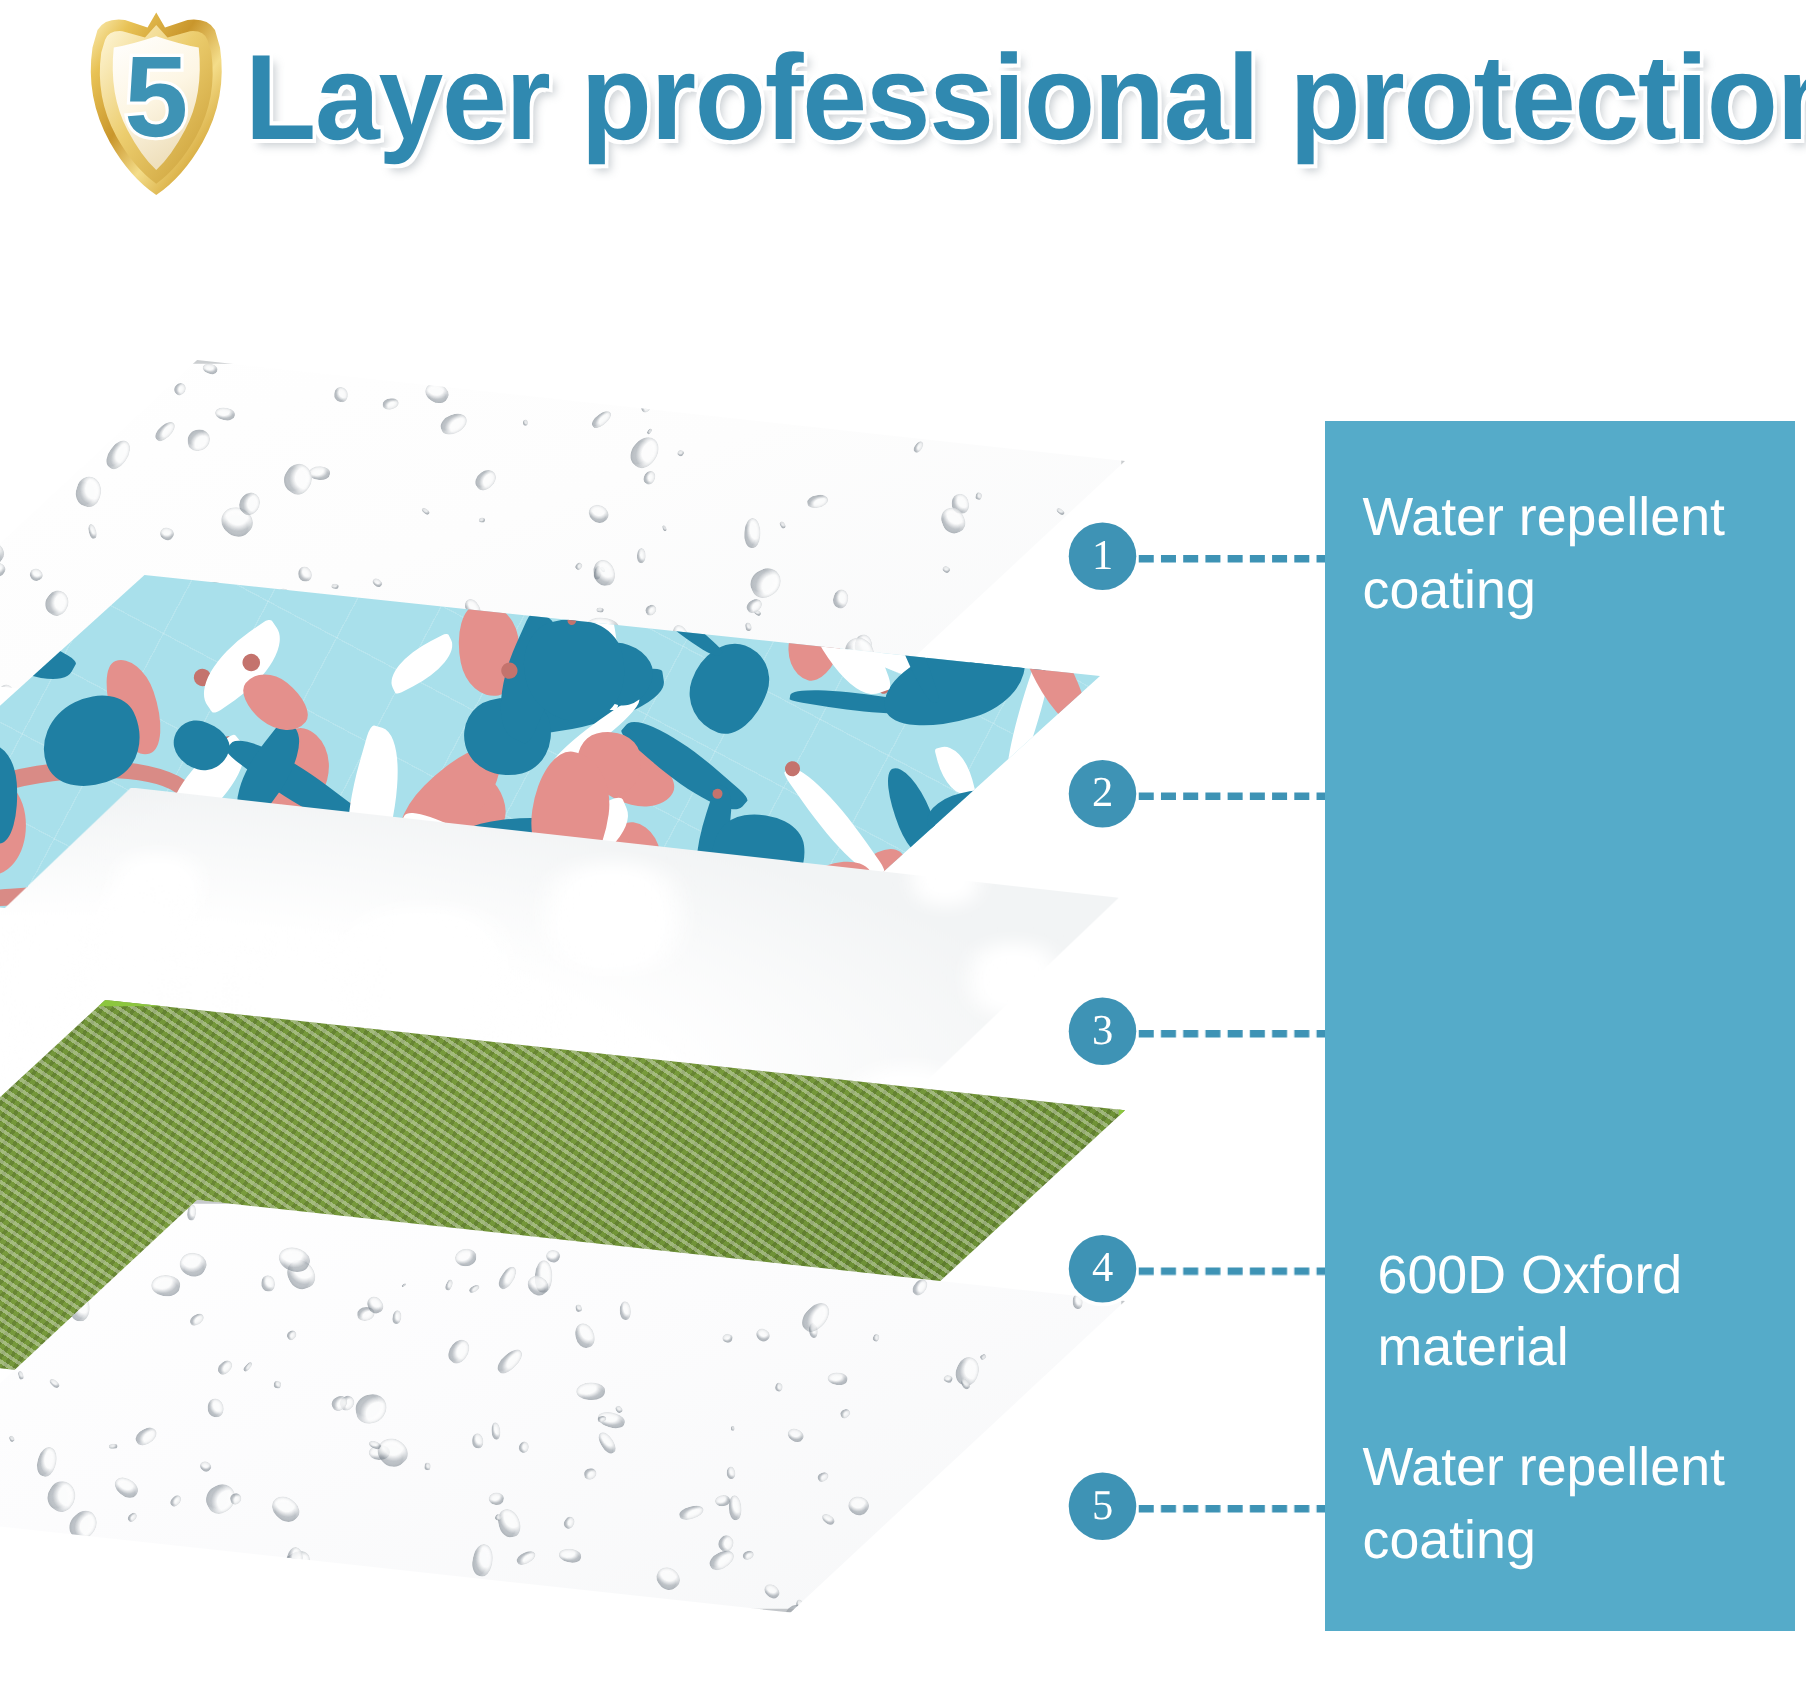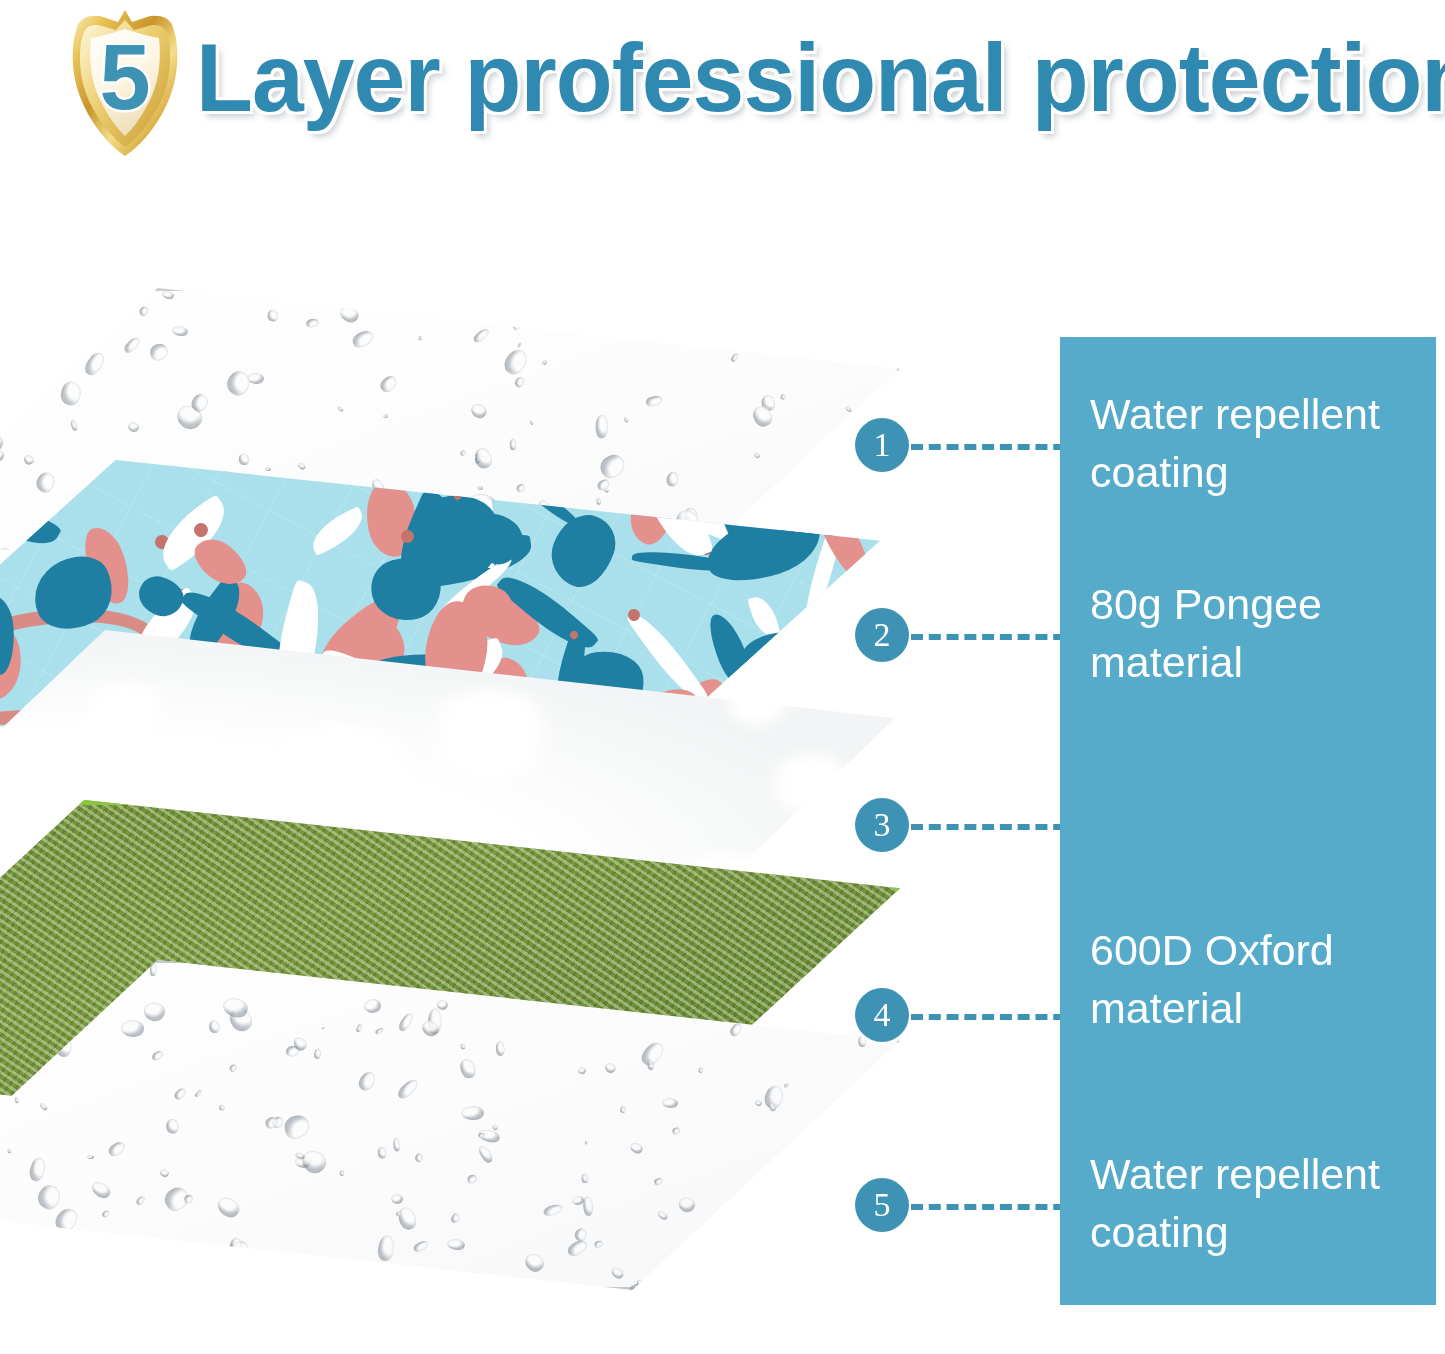--- a/index.html
+++ b/index.html
@@ -671,16 +671,15 @@
   </div>
 
   <div class="callout" style="left:855px; top:1018px;">
     <span class="badge">5</span>
     <span class="dash"></span>
   </div>
 </div>
 
 <div id="label-panel">
   <div class="label-row" style="top:48px;">Water repellent coating</div>
-  <div class="label-row" style="top:238px;">80g Pongee material</div>
-  <div class="label-row" style="top:584px;">600D Oxford material</div>
+  <div class="label-row" style="top:654px;margin-left:12px;">600D Oxford material</div>
   <div class="label-row" style="top:808px;">Water repellent coating</div>
 </div>
 
 </body></html>

